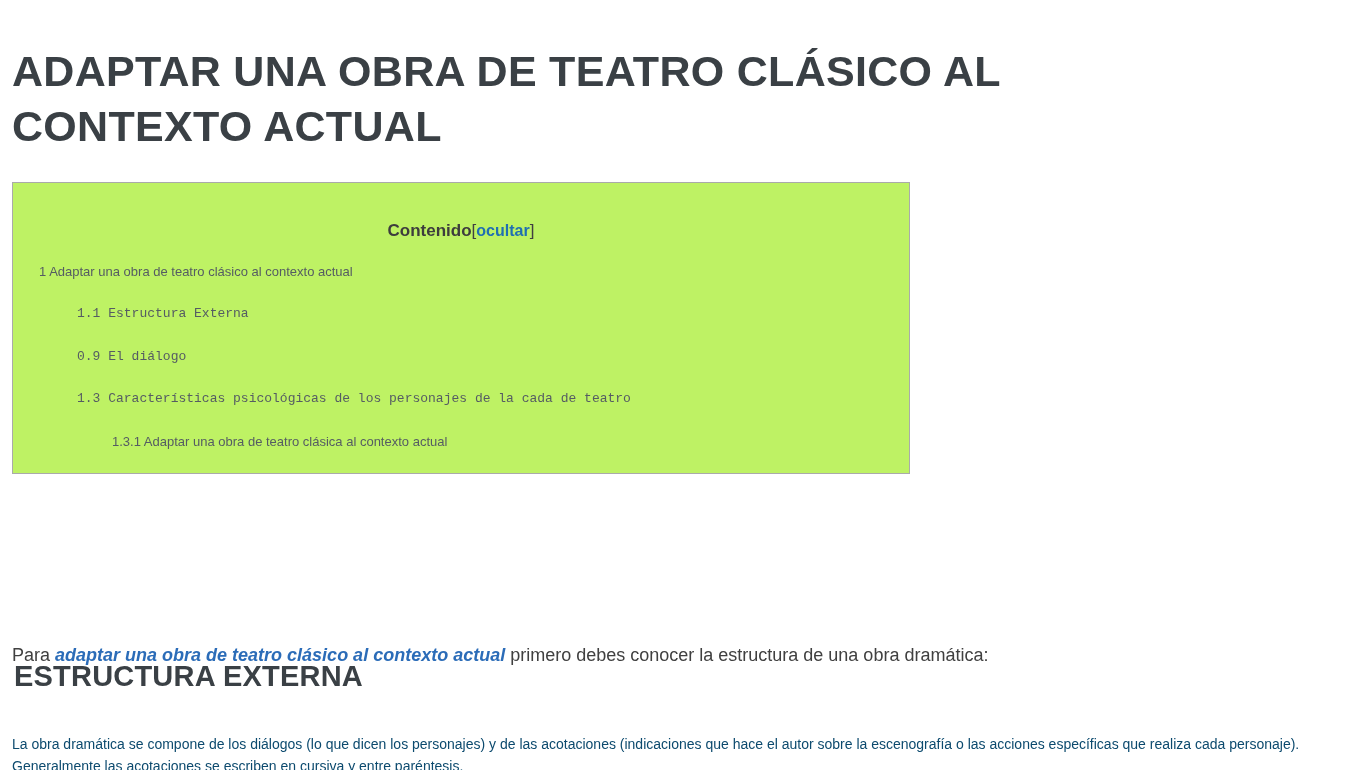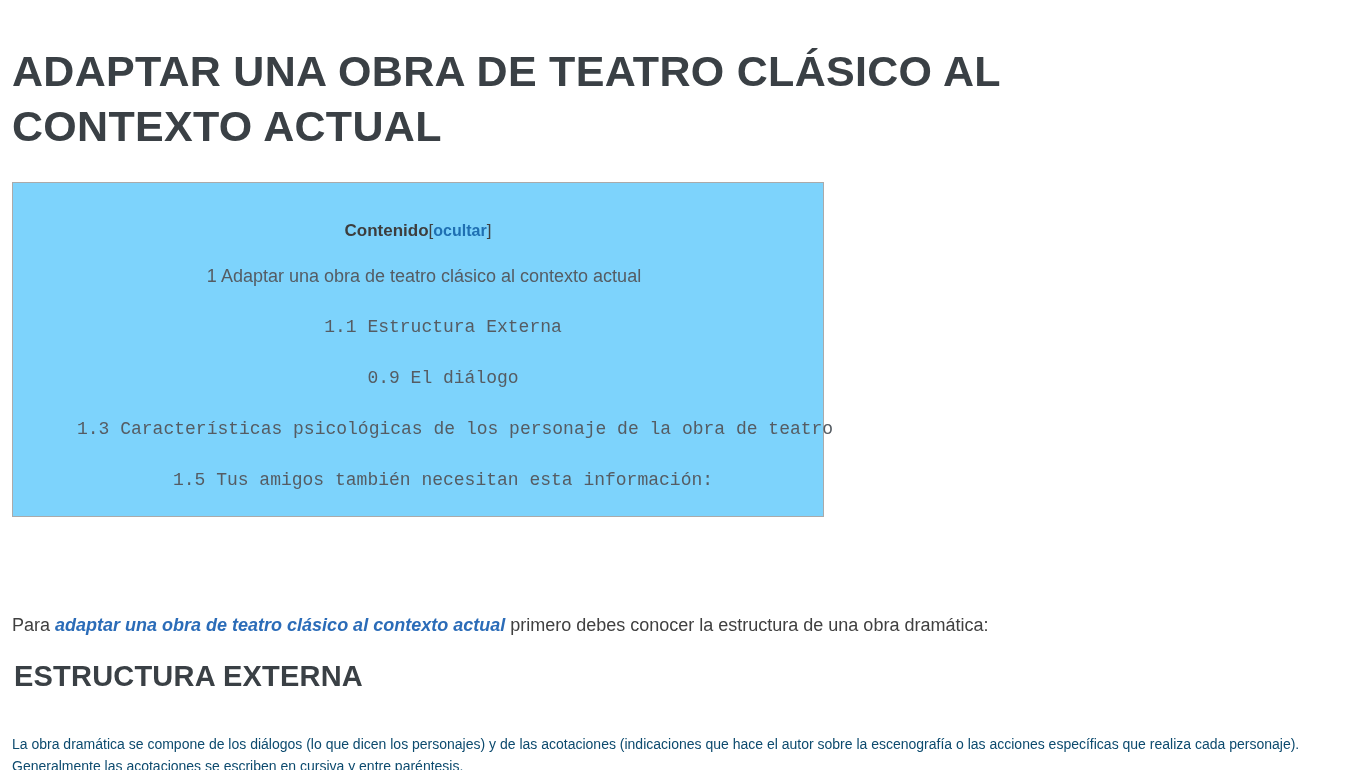--- a/index.html
+++ b/index.html
@@ -32,23 +32,23 @@
     font-weight: bold;
     letter-spacing: 0.3px;
     color: #3a4045;
     text-transform: uppercase;
     max-width: 1200px;
   }
 
   
   .toc {
     margin-top: 28px;
-    width: 812px;
+    width: 898px;
     border: 1px solid #aaaaaa;
-    background: #7dd3fc;
+    background: #bef264;
     padding: 18px 14px 20px 14px;
   }
   .toc-header {
     text-align: center;
     font-size: 17px;
     color: #404040;
     margin-bottom: 20px;
   }
   .toc-title {
     font-weight: bold;
@@ -59,38 +59,37 @@
   .toc-toggle {
     color: #1f6fb2;
     font-weight: bold;
     font-size: 16px;
     text-decoration: none;
     cursor: pointer;
   }
 
   .toc-list { list-style: none; margin: 0; padding: 0; }
   .toc-item {
-    font-size: 18px;
+    font-size: 13px;
     line-height: 1.72;
     color: #555c63;
     white-space: nowrap;
-    text-align: center;
   }
   .toc-num { color: #555c63; }
   .toc-lbl { color: #555c63; }
   .lvl-1 { padding-left: 12px; }
   .lvl-2 { padding-left: 50px; font-family: Liberation Mono, monospace; }
   .lvl-3 { padding-left: 85px; }
   .lvl-4 { padding-left: 142px; }
 
   
   .intro {
     position: absolute;
     left: 12px;
-    top: 572px;
+    top: 602px;
     font-size: 18px;
     line-height: 1.5;
     color: #404040;
   }
   .intro .emph {
     color: #2b6cb8;
     font-weight: bold;
     font-style: italic;
   }
 
@@ -136,25 +135,25 @@
       <li class="toc-item lvl-2">
         <span class="toc-num">1.1</span>
         <span class="toc-lbl"> Estructura Externa</span>
       </li>
       <li class="toc-item lvl-2">
         <span class="toc-num">0.9</span>
         <span class="toc-lbl">El diálogo</span>
       </li>
       <li class="toc-item lvl-2">
         <span class="toc-num">1.3</span>
-        <span class="toc-lbl">Características psicológicas de los personaje de la obra de teatro</span>
+        <span class="toc-lbl">Características psicológicas de los personajes de la cada de teatro</span>
       </li>
-      <li class="toc-item lvl-2">
-        <span class="toc-num">1.5</span>
-        <span class="toc-lbl">Tus amigos también necesitan esta información:</span>
+      <li class="toc-item lvl-3">
+        <span class="toc-num">1.3.1</span>
+        <span class="toc-lbl">Adaptar una obra de teatro clásica al contexto actual</span>
       </li>
     </ul>
   </div>
 
   <p class="intro"><span>Para </span><span class="emph">adaptar una obra de teatro clásico al contexto actual</span><span> primero debes conocer la estructura de una obra dramática:</span></p>
 
   <h2 class="section-heading"> ESTRUCTURA EXTERNA</h2>
 
   <p class="body-para">La obra dramática se compone de los diálogos (lo que dicen los personajes) y de las acotaciones (indicaciones que hace el autor sobre la escenografía o las acciones específicas que realiza cada personaje). Generalmente las acotaciones se escriben en cursiva y entre paréntesis.</p>
 

